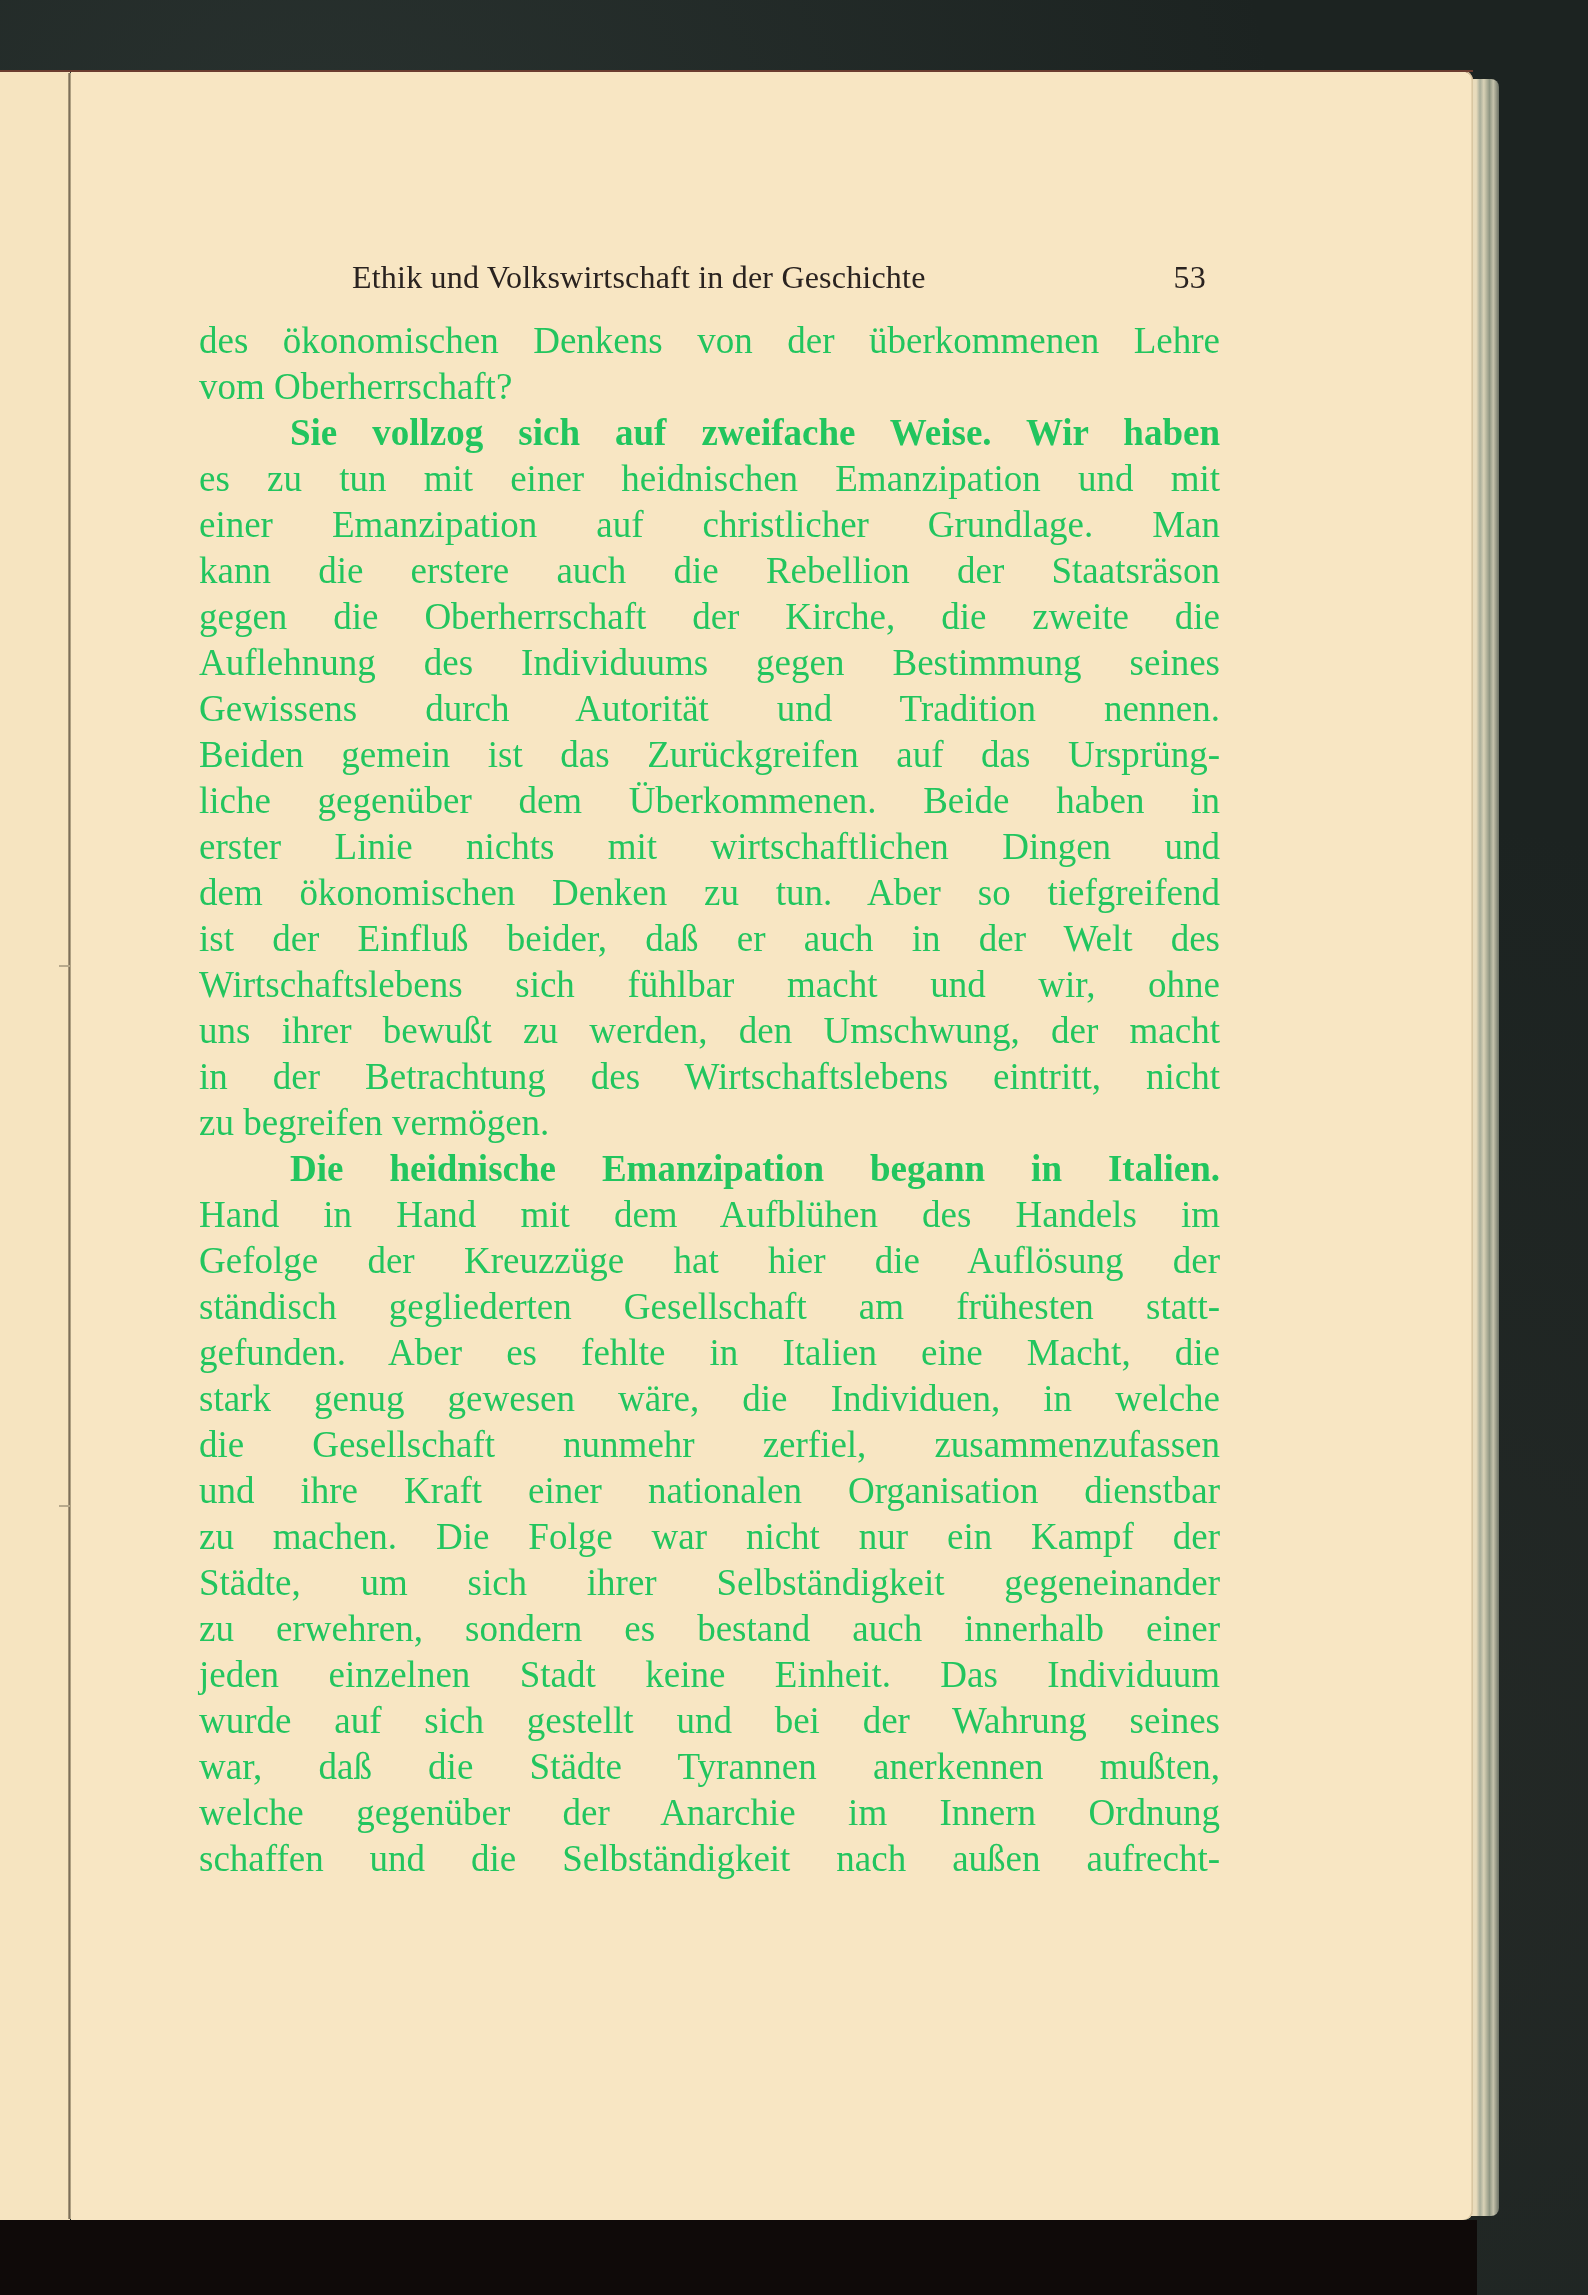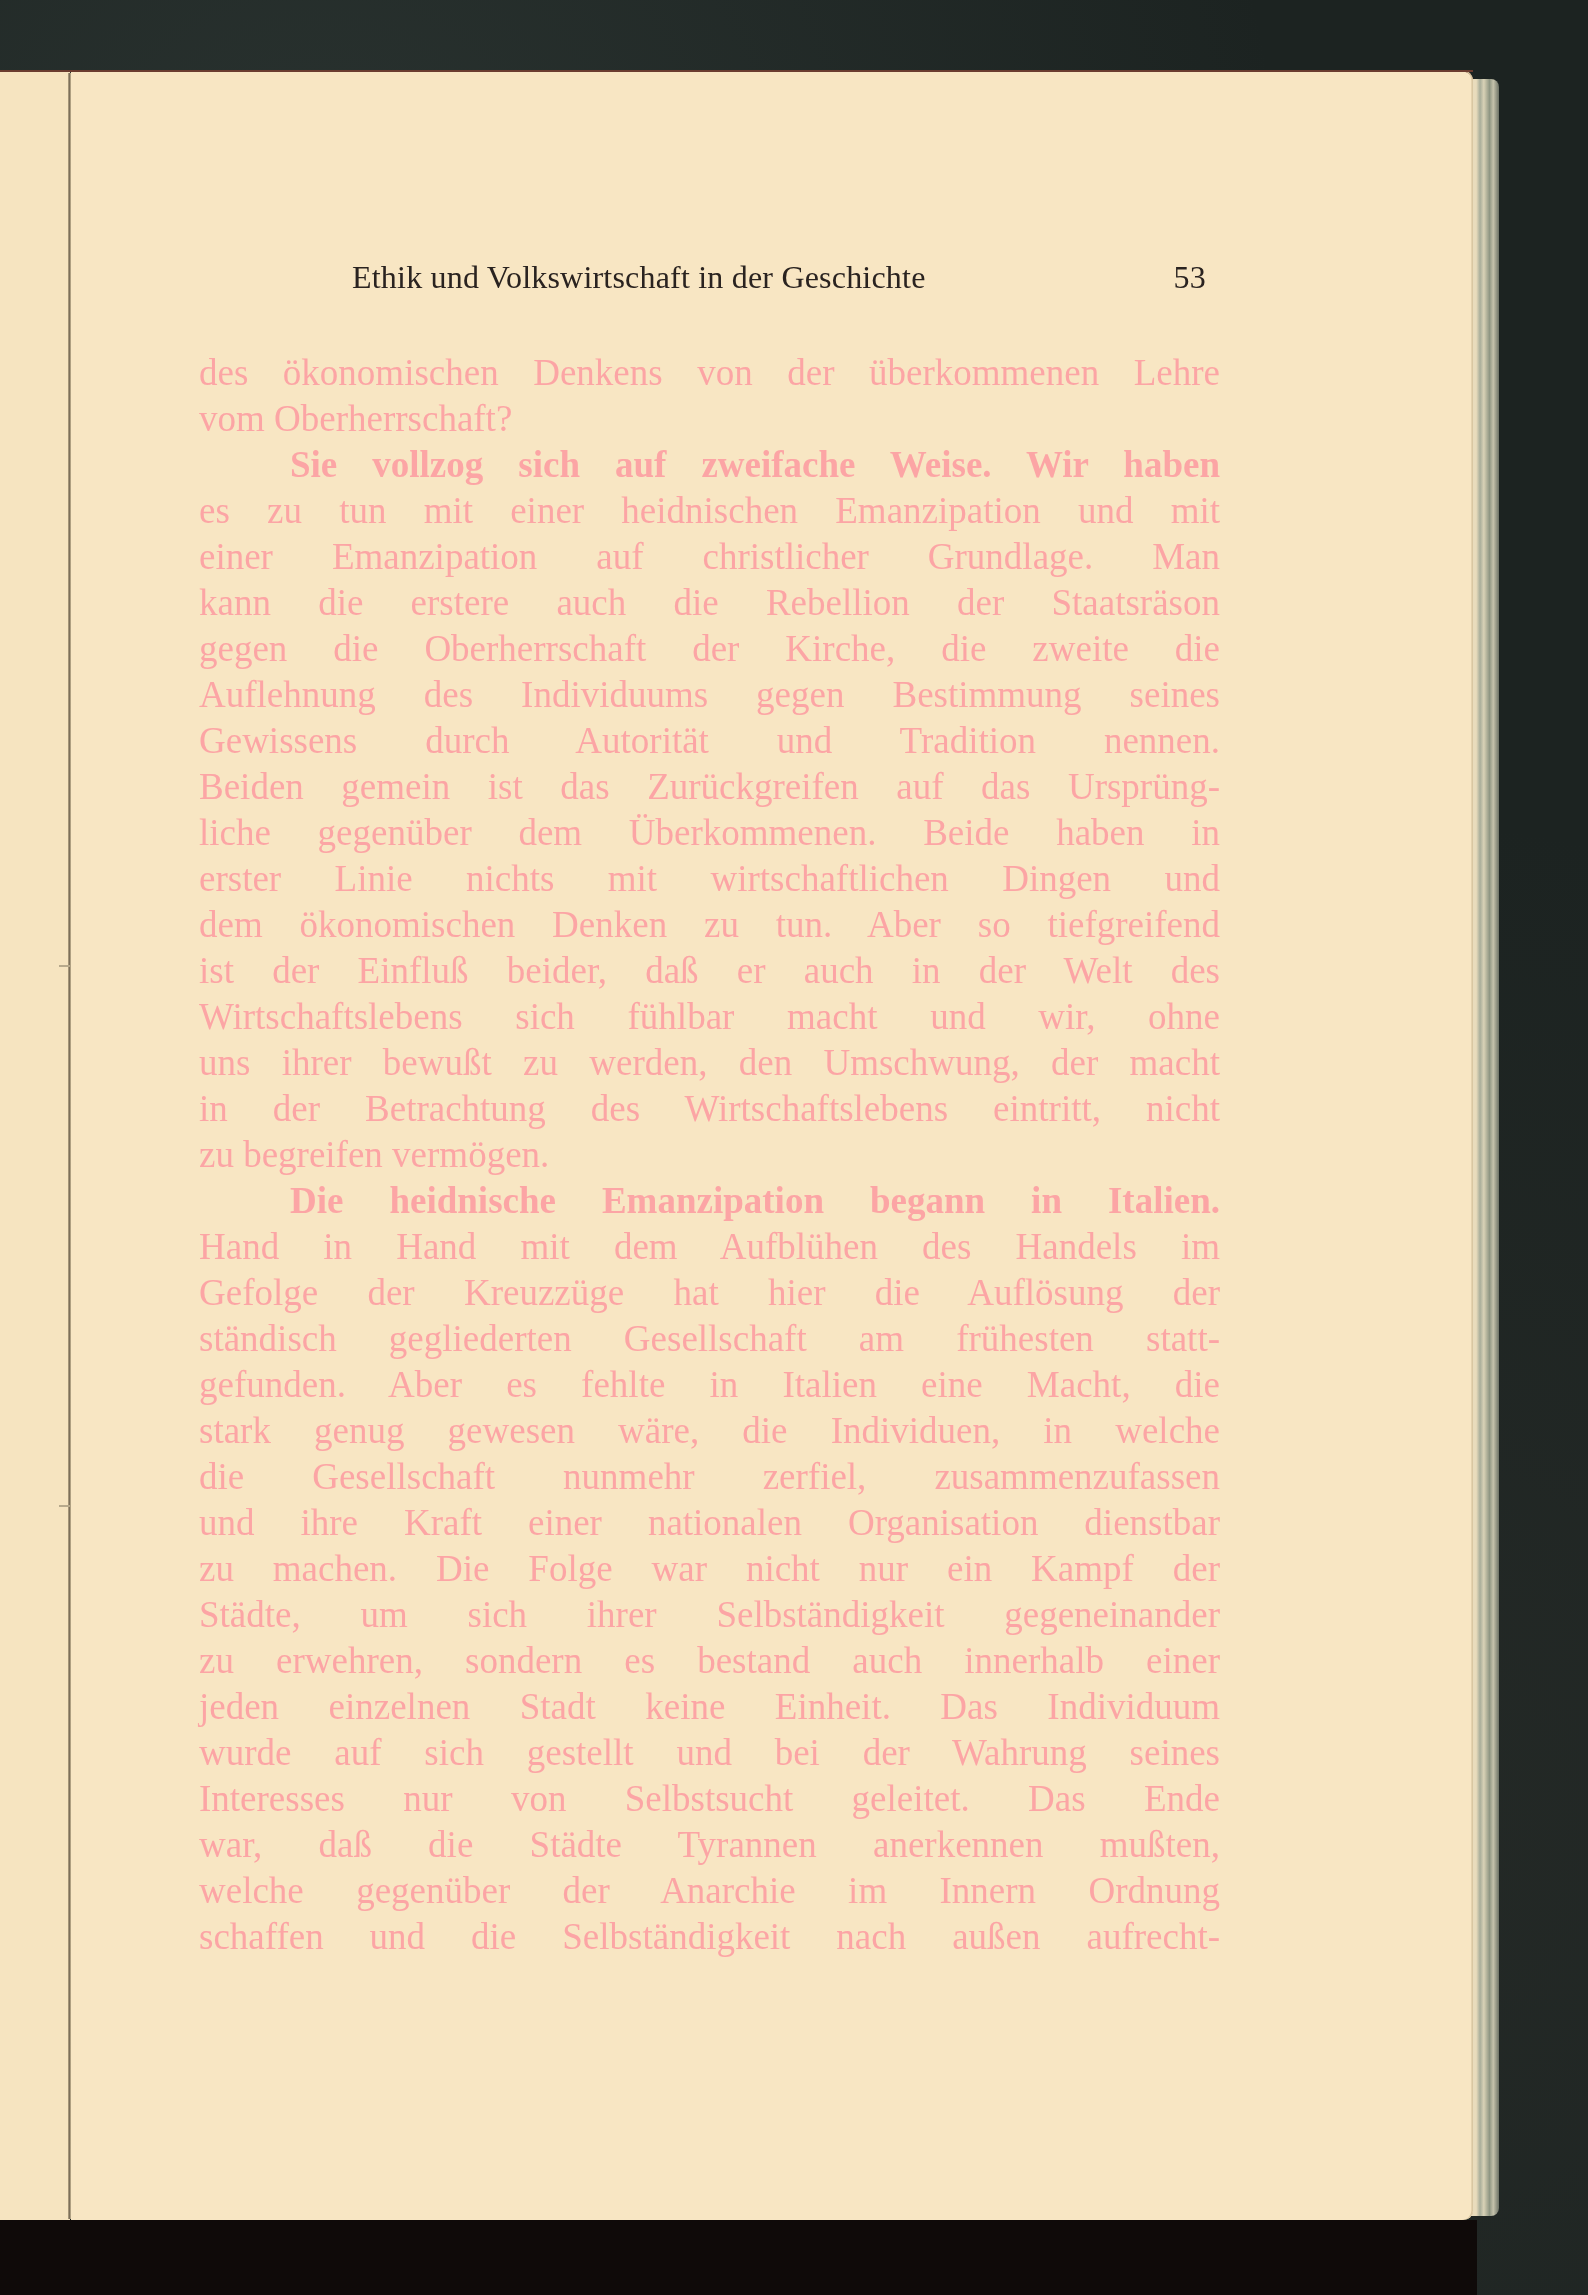--- a/index.html
+++ b/index.html
@@ -80,23 +80,23 @@
       width: 854px;
       font-size: 32px;
       color: #2a2320;
       display: flex;
       justify-content: space-between;
       letter-spacing: 0.2px;
     }
     .body-text {
       position: absolute;
       left: 199px;
-      top: 350px;
+      top: 318px;
       width: 1021px;
-      color: #fca5a5;
+      color: #22c55e;
       font-size: 37px;
       line-height: 46px;
     }
     .line {
       display: block;
       white-space: nowrap;
       text-align: justify;
       text-align-last: justify;
       height: 46px;
     }
@@ -158,18 +158,17 @@
     <span class="line">ständisch gegliederten Gesellschaft am frühesten statt-</span>
     <span class="line">gefunden. Aber es fehlte in Italien eine Macht, die</span>
     <span class="line">stark genug gewesen wäre, die Individuen, in welche</span>
     <span class="line">die Gesellschaft nunmehr zerfiel, zusammenzufassen</span>
     <span class="line">und ihre Kraft einer nationalen Organisation dienstbar</span>
     <span class="line">zu machen. Die Folge war nicht nur ein Kampf der</span>
     <span class="line">Städte, um sich ihrer Selbständigkeit gegeneinander</span>
     <span class="line">zu erwehren, sondern es bestand auch innerhalb einer</span>
     <span class="line">jeden einzelnen Stadt keine Einheit. Das Individuum</span>
     <span class="line">wurde auf sich gestellt und bei der Wahrung seines</span>
-    <span class="line">Interesses nur von Selbstsucht geleitet. Das Ende</span>
     <span class="line">war, daß die Städte Tyrannen anerkennen mußten,</span>
     <span class="line">welche gegenüber der Anarchie im Innern Ordnung</span>
     <span class="line">schaffen und die Selbständigkeit nach außen aufrecht-</span>
   </div>
 
 
 </body></html>

